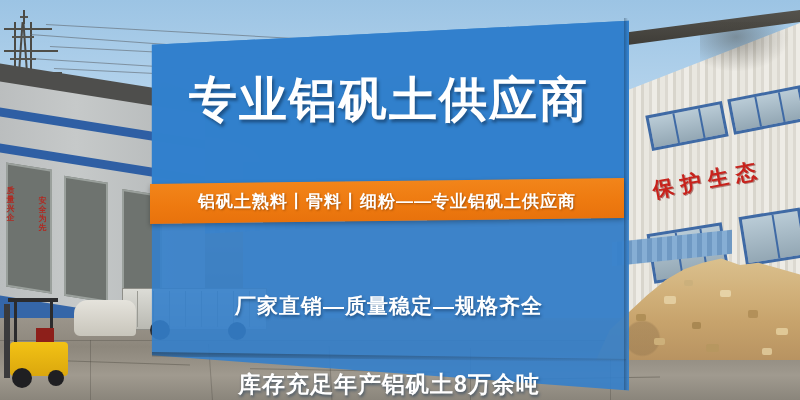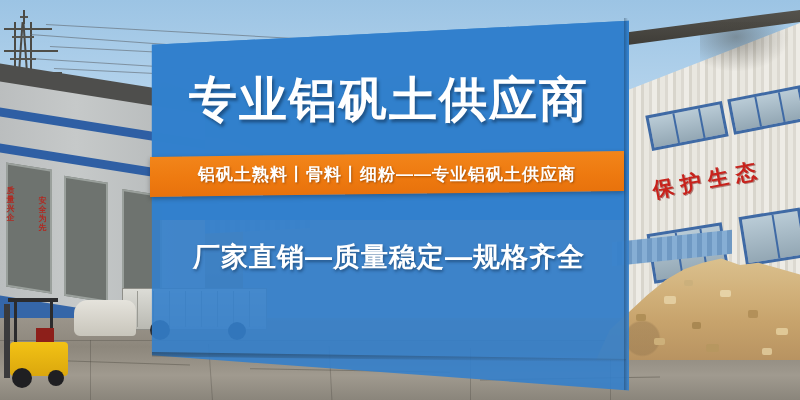--- a/index.html
+++ b/index.html
@@ -231,21 +231,21 @@
     opacity: .97;
   }
   .panelEdge {
     position: absolute; left: 624px; top: 18px; width: 4px; height: 372px;
     background: linear-gradient(to right, rgba(20,40,60,.35), rgba(20,40,60,0));
   }
 
   
   .content {
     position: absolute; left: 149px; top: 0; width: 480px; height: 400px;
-    display: flex; flex-direction: column; align-items: center;
+    display: flex; flex-direction: column; align-items: center; justify-content: space-between;
   }
   .title {
     margin-top: 76px;
     font-size: 48px;
     font-weight: bold;
     color: #ffffff;
     letter-spacing: 2px;
     line-height: 1;
     text-shadow: 2px 3px 3px rgba(15,45,80,.55);
     white-space: nowrap;
@@ -265,21 +265,21 @@
     transform: skewY(0.7deg);
     color: #ffffff;
     font-size: 17px;
     font-weight: bold;
     letter-spacing: 1px;
     text-shadow: 1px 1px 2px rgba(120,55,0,.6);
     white-space: nowrap;
   }
   .sub1 {
     margin-top: 45px;
-    font-size: 27px; font-weight: bold; color: #ffffff;
+    font-size: 21px; font-weight: bold; color: #ffffff;
     letter-spacing: 1px;
     text-shadow: 1px 2px 3px rgba(15,45,80,.55);
     white-space: nowrap;
   }
   .sub2 {
     margin-top: 22px;
     font-size: 23px; font-weight: bold; color: #ffffff;
     letter-spacing: 1px;
     text-shadow: 1px 2px 3px rgba(15,45,80,.55);
     white-space: nowrap;
@@ -445,15 +445,16 @@
 
   <div class="content">
     <div class="title">专业铝矾土供应商</div>
 
     <div class="orangebar">
       <span>铝矾土熟料丨骨料丨细粉——专业铝矾土供应商</span>
     </div>
 
     <div class="sub1">厂家直销—质量稳定—规格齐全</div>
 
+    <div class="sub2">库存充足年产铝矾土8万余吨</div>
   </div>
 
 </div>
 
 </body></html>

